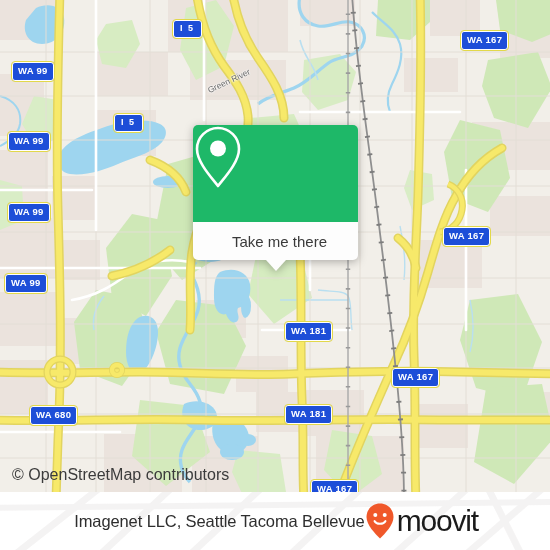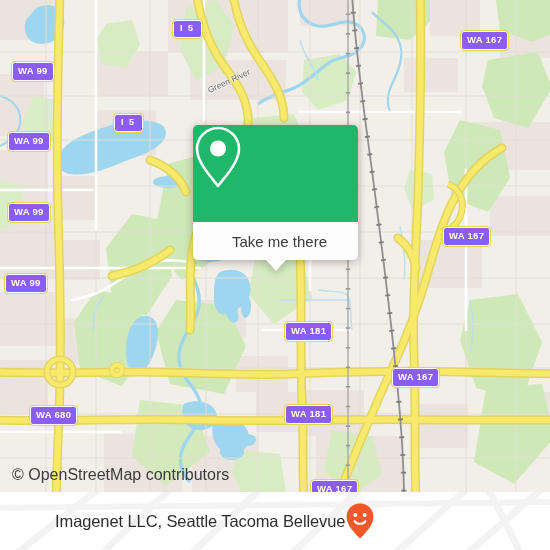--- a/index.html
+++ b/index.html
@@ -15,21 +15,21 @@
   .map svg{position:absolute;left:0;top:0;display:block;}
 
   .map-label{
     position:absolute;font-size:8.5px;color:#6b6b6b;
     font-family:"Liberation Sans",sans-serif;white-space:nowrap;
     text-shadow:0 0 2px #fff,0 0 2px #fff,0 0 2px #fff;
   }
 
   
   .shield{
-    position:absolute;background:#8b5cf6;border:1.5px solid #ffffff;
+    position:absolute;background:#1d4ed8;border:1.5px solid #ffffff;
     outline:1px solid #e2d84a;
     border-radius:3px;color:#ffffff;font-weight:bold;
     font-size:9.5px;line-height:1;padding:3px 5px 4px 5px;
     letter-spacing:.3px;white-space:nowrap;
     font-family:"Liberation Sans",sans-serif;
     box-shadow:0 0 0 .5px rgba(0,0,0,.04);
   }
   .shield.small{font-size:9px;padding:3px 6px 4px 6px;letter-spacing:1.5px;}
 
   
@@ -61,21 +61,21 @@
   }
 
   
   .footer{
     position:absolute;left:0;bottom:0;width:550px;height:58px;
     background:#ffffff;overflow:hidden;
   }
   .footer-watermark{position:absolute;left:0;top:-30px;opacity:.55;}
   .footer-inner{
     position:relative;height:100%;display:flex;align-items:center;
-    justify-content:flex-start;padding:0 18px 0 20px;box-sizing:border-box;margin-left:35px;
+    justify-content:center;padding:0 18px 0 20px;box-sizing:border-box;
   }
   .footer-title{
     font-size:16.5px;color:#2e2e2e;font-family:"Liberation Sans",sans-serif;
     letter-spacing:-0.1px;
   }
   .brand{display:flex;align-items:center;gap:1px;}
   .brand-word{
     font-size:30px;color:#1b1b1b;font-family:"Liberation Sans",sans-serif;
     letter-spacing:-1.2px;line-height:1;margin-left:1px;
     font-weight:400;
@@ -359,17 +359,18 @@
     <div class="footer-inner">
       <div class="footer-title">Imagenet LLC, Seattle Tacoma Bellevue</div>
       <div class="brand">
         <svg width="30" height="38" viewBox="0 0 30 38">
           <path id="brandpin" d="M15 1.5 C7.3 1.5 1.5 7.5 1.5 15 C1.5 23 10 31.5 15 36.5
                    C20 31.5 28.5 23 28.5 15 C28.5 7.5 22.7 1.5 15 1.5 Z" fill="#f0582a"></path>
           <circle cx="10.3" cy="13" r="2" fill="#ffffff"></circle>
           <circle cx="19.7" cy="13" r="2" fill="#ffffff"></circle>
           <path d="M9.6 19.2 C11.4 22.6 18.6 22.6 20.4 19.2" fill="none" stroke="#ffffff" stroke-width="2.1" stroke-linecap="round"></path>
         </svg>
+        <span class="brand-word">moovit</span>
       </div>
     </div>
   </div>
 
 </div>
 
 </body></html>

